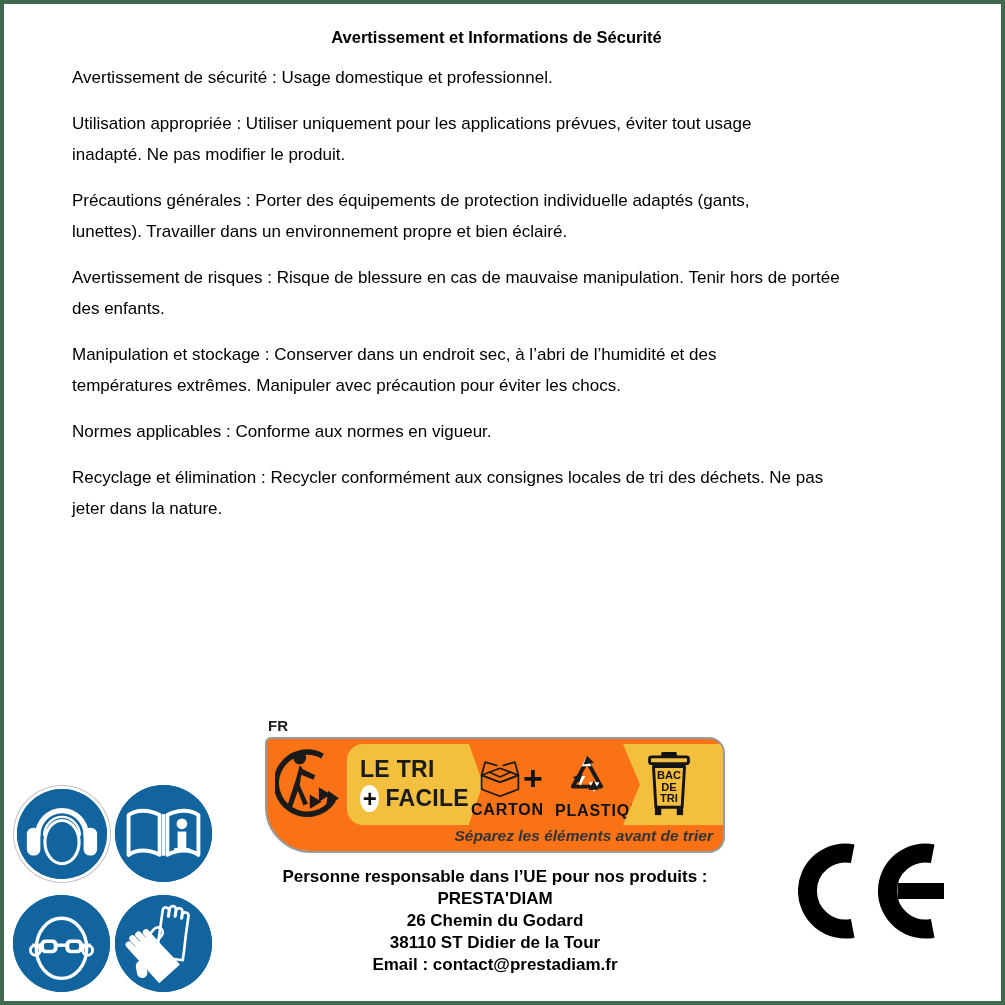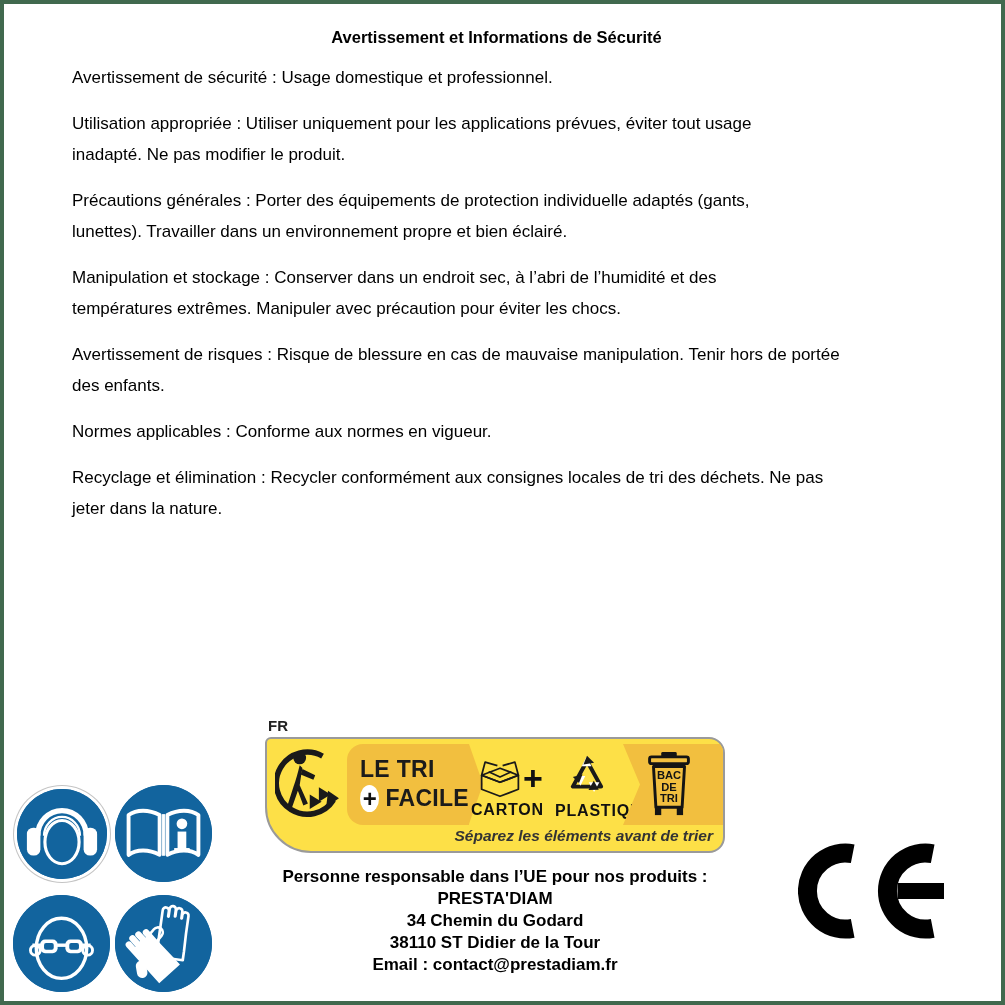--- a/index.html
+++ b/index.html
@@ -17,21 +17,21 @@
   
   .picto-grid{position:absolute;left:9px;top:781px;display:grid;
     grid-template-columns:97px 97px;grid-auto-rows:97px;column-gap:5px;row-gap:13px;}
   .picto{width:97px;height:97px;display:flex;align-items:center;justify-content:center;}
   .disc{width:97px;height:97px;border-radius:50%;background:#12649E;display:block;}
   .picto--ringed .disc{width:90px;height:90px;box-shadow:0 0 0 3px #ffffff,0 0 0 4px #c4c4c4;}
   .disc svg{width:100%;height:100%;display:block;}
   
   .triman{position:absolute;left:261px;top:714px;width:460px;}
   .fr-label{font-size:15px;line-height:15px;font-weight:bold;color:#222;margin:0 0 4px 3px;}
-  .banner{position:relative;width:460px;height:116px;box-sizing:border-box;background:#fde047;
+  .banner{position:relative;width:460px;height:116px;box-sizing:border-box;background:#f97316;
     border:2px solid #9a9a9a;border-radius:6px 16px 16px 46px;overflow:hidden;}
   .triman-symbol{position:absolute;left:8px;top:8px;width:64px;height:84px;}
   .blob{position:absolute;left:80px;top:5px;width:122px;height:81px;background:#F2BF3F;
     border-radius:16px 0 0 16px;box-sizing:border-box;padding:14px 0 0 13px;}
   .blob-chevron{position:absolute;left:202px;top:5px;width:0;height:0;
     border-top:40.5px solid transparent;border-bottom:40.5px solid transparent;
     border-left:14px solid #F2BF3F;}
   .blob-line1{font-size:23px;font-weight:800;letter-spacing:.3px;color:#1b1b1b;line-height:23px;}
   .blob-line2{display:flex;align-items:center;gap:6px;margin-top:4px;}
   .plus-circle{width:27px;height:27px;border-radius:50%;background:#fff;color:#111;
@@ -60,24 +60,24 @@
 <div class="page">
 
   <h1 class="title">Avertissement et Informations de Sécurité</h1>
 
   <div class="paragraphs">
     <p>Avertissement de sécurité : Usage domestique et professionnel.</p>
     <p>Utilisation appropriée : Utiliser uniquement pour les applications prévues, éviter tout usage
 inadapté. Ne pas modifier le produit.</p>
     <p>Précautions générales : Porter des équipements de protection individuelle adaptés (gants,
 lunettes). Travailler dans un environnement propre et bien éclairé.</p>
+    <p>Avertissement de risques : Risque de blessure en cas de mauvaise manipulation. Tenir hors de portée
+des enfants.</p>
     <p>Manipulation et stockage : Conserver dans un endroit sec, à l’abri de l’humidité et des
 températures extrêmes. Manipuler avec précaution pour éviter les chocs.</p>
-    <p>Avertissement de risques : Risque de blessure en cas de mauvaise manipulation. Tenir hors de portée
-des enfants.</p>
     <p>Normes applicables : Conforme aux normes en vigueur.</p>
     <p>Recyclage et élimination : Recycler conformément aux consignes locales de tri des déchets. Ne pas
 jeter dans la nature.</p>
   </div>
 
   <div class="picto-grid">
 
     <div class="picto picto--ringed">
       <span class="disc">
         <svg viewBox="0 0 100 100">
@@ -206,21 +206,21 @@
         <text x="25" y="52" text-anchor="middle" font-size="11.5" font-weight="bold" fill="#141414" font-family="Liberation Sans, sans-serif">TRI</text>
       </svg>
 
       <div class="tagline">Séparez les éléments avant de trier</div>
     </div>
   </div>
 
   <div class="contact">
     <div>Personne responsable dans l’UE pour nos produits :</div>
     <div>PRESTA'DIAM</div>
-    <div>34 Chemin du Godard</div>
+    <div>26 Chemin du Godard</div>
     <div>38110 ST Didier de la Tour</div>
     <div>Email : contact@prestadiam.fr</div>
   </div>
 
   <svg class="ce" role="img" viewBox="0 0 148 96" aria-label="CE">
     <path d="M54.7,10.7 A38,38 0 1 0 54.7,85.3" stroke="#000" stroke-width="19" fill="none"></path>
     <g transform="translate(80,0)">
       <path d="M54.7,10.7 A38,38 0 1 0 54.7,85.3" stroke="#000" stroke-width="19" fill="none"></path>
       <rect x="19.5" y="40" width="46.5" height="16" fill="#000"></rect>
     </g>

